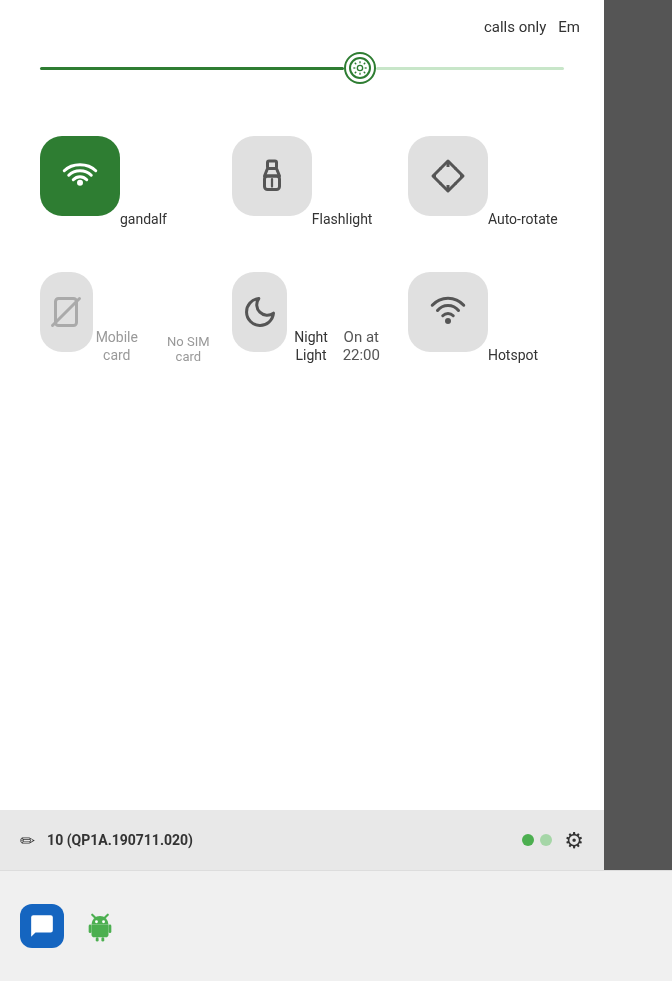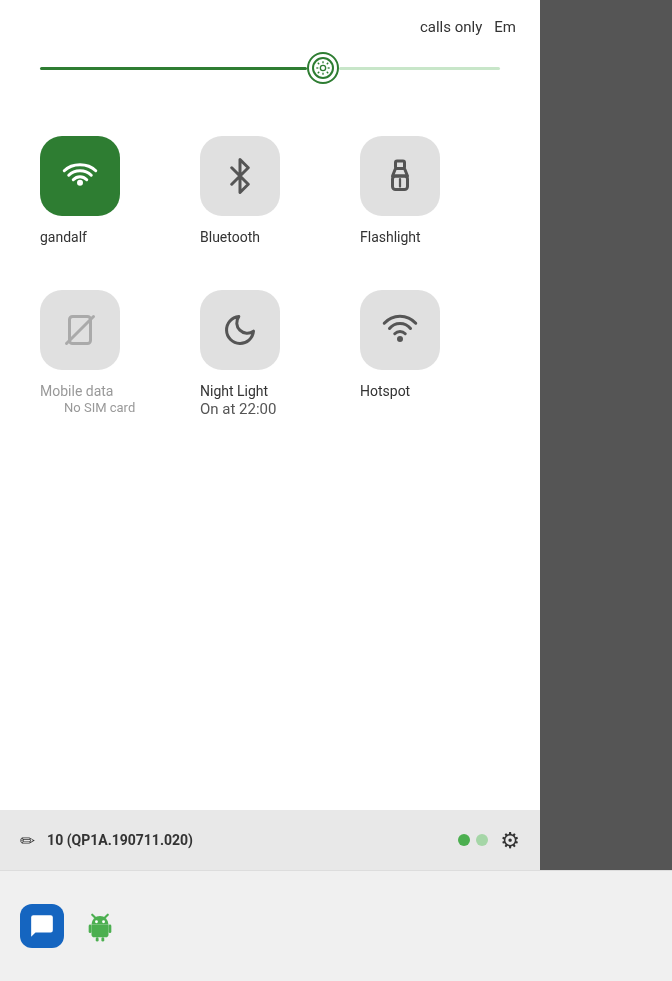--- a/index.html
+++ b/index.html
@@ -77,22 +77,22 @@
 
     .tiles-grid {
       display: grid;
       grid-template-columns: repeat(3, 1fr);
       gap: 0;
       padding: 10px 30px;
     }
 
     .tile {
       display: flex;
-      flex-direction: column;
-      align-items: flex-start;
+      flex-direction: row;
+      align-items: flex-end;
       padding: 20px 10px 24px 10px;
       cursor: pointer;
     }
 
     .tile-icon {
       width: 80px;
       height: 80px;
       border-radius: 22px;
       display: flex;
       align-items: center;
@@ -161,21 +161,21 @@
 
     .dock-android {
       background: transparent;
     }
 
     
     .qs-panel {
       position: absolute;
       top: 0;
       left: 0;
-      width: 540px;
+      width: 604px;
       height: 870px;
       background: #fff;
     }
 
     .bottom-strip {
       position: absolute;
       top: 870px;
       left: 0;
       width: 672px;
       height: 111px;
@@ -227,52 +227,57 @@
         <svg class="icon-svg" viewBox="0 0 24 24">
           <path d="M12 18.5a2 2 0 1 1 0-4 2 2 0 0 1 0 4z" fill="white"></path>
           <path d="M7.5 14.5C8.9 13.1 10.3 12.5 12 12.5s3.1.6 4.5 2" fill="none" stroke="white" stroke-width="2" stroke-linecap="round"></path>
           <path d="M4.5 11.5C6.6 9.4 9.2 8.5 12 8.5s5.4.9 7.5 3" fill="none" stroke="white" stroke-width="2" stroke-linecap="round"></path>
           <path d="M1.5 8.5C4.3 5.7 7.9 4.5 12 4.5s7.7 1.2 10.5 4" fill="none" stroke="white" stroke-width="2" stroke-linecap="round"></path>
         </svg>
       </div>
       <span class="tile-label">gandalf</span>
     </div>
 
-    <div class="tile">
-      <div class="tile-icon inactive">
-        <svg class="icon-svg" viewBox="0 0 24 24">
-          <polyline points="6.5 6.5 17.5 17.5 12 23 12 1 17.5 6.5 6.5 17.5" fill="none" stroke="#555" stroke-width="2" stroke-linecap="round" stroke-linejoin="round"></polyline>
-        </svg>
-      </div>
-      <span class="tile-label">Bluetooth</span>
-    </div>
 
 
     <div class="tile">
       <div class="tile-icon inactive">
         <svg class="icon-svg" viewBox="0 0 24 24">
           <rect x="9" y="2" width="6" height="5" rx="1" fill="none" stroke="#555" stroke-width="2"></rect>
           <path d="M9 7l-2 5h10l-2-5" fill="none" stroke="#555" stroke-width="2" stroke-linejoin="round"></path>
           <rect x="7" y="12" width="10" height="9" rx="2" fill="none" stroke="#555" stroke-width="2"></rect>
           <line x1="12" y1="14" x2="12" y2="19" stroke="#555" stroke-width="1.5" stroke-linecap="round"></line>
         </svg>
       </div>
       <span class="tile-label">Flashlight</span>
     </div>
 
+    <div class="tile">
+      <div class="tile-icon inactive">
+        <svg class="icon-svg" viewBox="0 0 24 24">
+          <path d="M7 7l5-5 5 5" fill="none" stroke="#555" stroke-width="2" stroke-linecap="round" stroke-linejoin="round"></path>
+          <path d="M17 17l-5 5-5-5" fill="none" stroke="#555" stroke-width="2" stroke-linecap="round" stroke-linejoin="round"></path>
+          <path d="M12 2v4M12 18v4" fill="none" stroke="#555" stroke-width="2"></path>
+          <path d="M4 12H2M22 12h-2" fill="none" stroke="#555" stroke-width="2"></path>
+          <path d="M7 17L2 12l5-5" fill="none" stroke="#555" stroke-width="2" stroke-linecap="round" stroke-linejoin="round"></path>
+          <path d="M17 7l5 5-5 5" fill="none" stroke="#555" stroke-width="2" stroke-linecap="round" stroke-linejoin="round"></path>
+        </svg>
+      </div>
+      <span class="tile-label">Auto-rotate</span>
+    </div>
 
 
     <div class="tile">
       <div class="tile-icon inactive">
         <svg class="icon-svg" viewBox="0 0 24 24">
           <rect x="5" y="3" width="14" height="18" rx="2" fill="none" stroke="#aaa" stroke-width="2"></rect>
           <line x1="3" y1="21" x2="21" y2="3" stroke="#aaa" stroke-width="2" stroke-linecap="round"></line>
         </svg>
       </div>
-      <span class="tile-label dimmed">Mobile data</span>
+      <span class="tile-label dimmed">Mobile card</span>
       <span class="tile-sublabel dimmed" style="color:#999;font-size:13px;margin-left:24px;">No SIM card</span>
     </div>
 
     <div class="tile">
       <div class="tile-icon inactive">
         <svg class="icon-svg" viewBox="0 0 24 24">
           <path d="M21 12.79A9 9 0 1 1 11.21 3 7 7 0 0 0 21 12.79z" fill="none" stroke="#555" stroke-width="2" stroke-linecap="round" stroke-linejoin="round"></path>
         </svg>
       </div>
       <span class="tile-label">Night Light</span>

